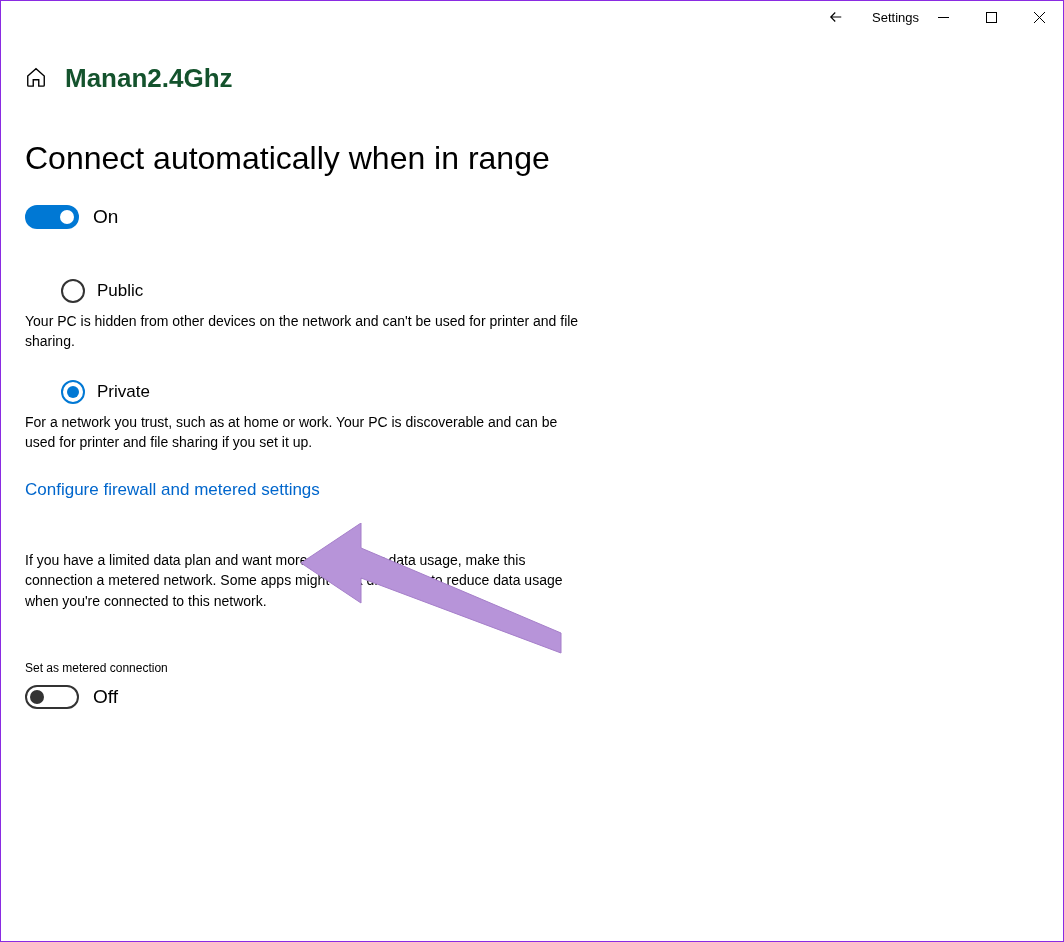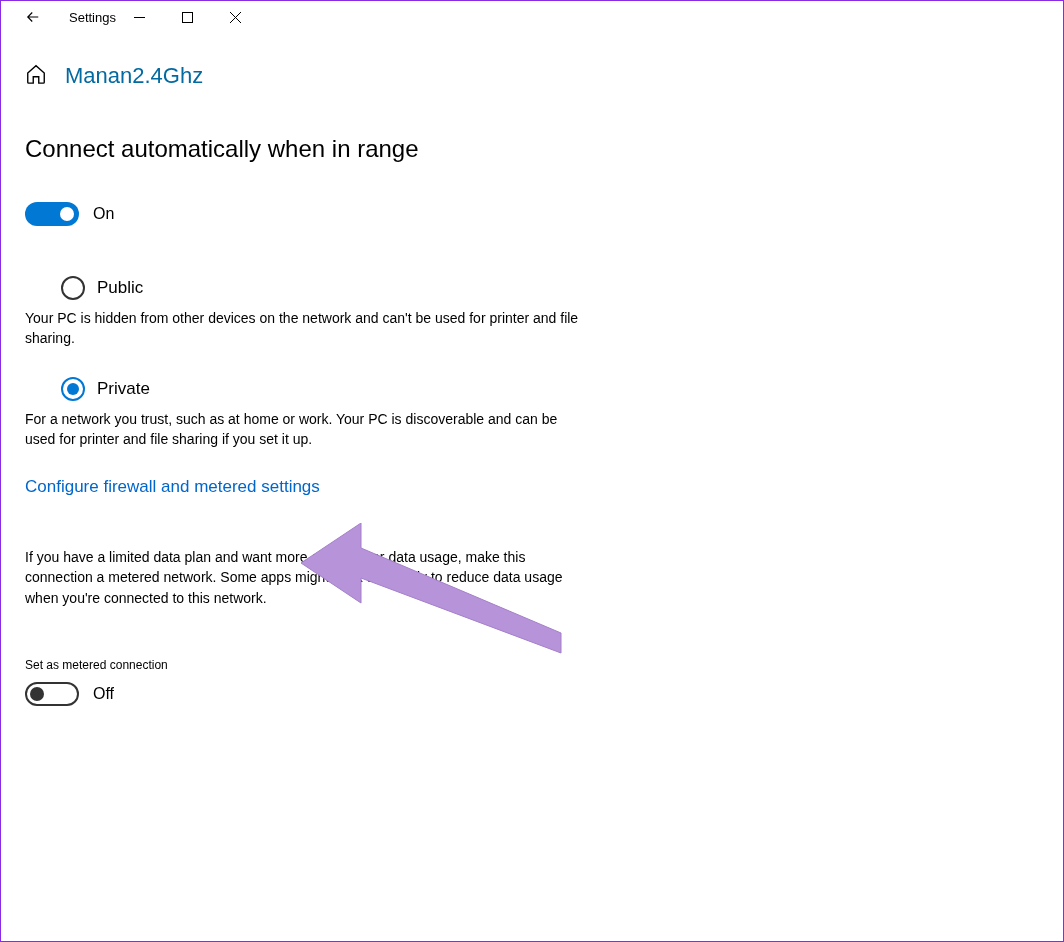--- a/index.html
+++ b/index.html
@@ -9,22 +9,22 @@
     width: 1064px;
     height: 942px;
     position: relative;
     border: 1px solid #8a2be2;
     overflow: hidden;
   }
   .titlebar {
     height: 32px;
     display: flex;
     align-items: center;
-    justify-content: flex-start;
-    padding: 8px;
+    justify-content: flex-end;
+    padding: 0;
   }
   .titlebar-left {
     display: flex;
     align-items: center;
   }
   .back-btn {
     width: 48px;
     height: 32px;
     display: flex;
     align-items: center;
@@ -53,29 +53,29 @@
     padding: 30px 24px 24px 24px;
   }
   .header-row {
     display: flex;
     align-items: center;
     gap: 18px;
     margin-bottom: 46px;
   }
   .home-icon svg { width: 22px; height: 22px; }
   .page-title {
-    font-size: 22px;
+    font-size: 26px;
+    font-weight: 700;
+    color: #14532d;
+  }
+  .section-title {
+    font-size: 32px;
     font-weight: 400;
-    color: #0369a1;
-  }
-  .section-title {
-    font-size: 24px;
-    font-weight: 400;
-    color: #000;
-    margin-bottom: 39px;
+    color: #000;
+    margin-bottom: 28px;
   }
   .section-title.medium {
     font-size: 24px;
     margin-bottom: 18px;
   }
   .toggle-row {
     display: flex;
     align-items: center;
     gap: 14px;
     margin-bottom: 50px;
@@ -104,21 +104,21 @@
   }
   .toggle.on .knob {
     right: 5px;
     background: #fff;
   }
   .toggle.off .knob {
     left: 3px;
     background: #333;
   }
   .toggle-label {
-    font-size: 16px;
+    font-size: 19px;
     color: #000;
   }
   .radio-row {
     display: flex;
     align-items: center;
     gap: 12px;
     margin-bottom: 8px;
     padding-left: 36px;
   }
   .radio {

